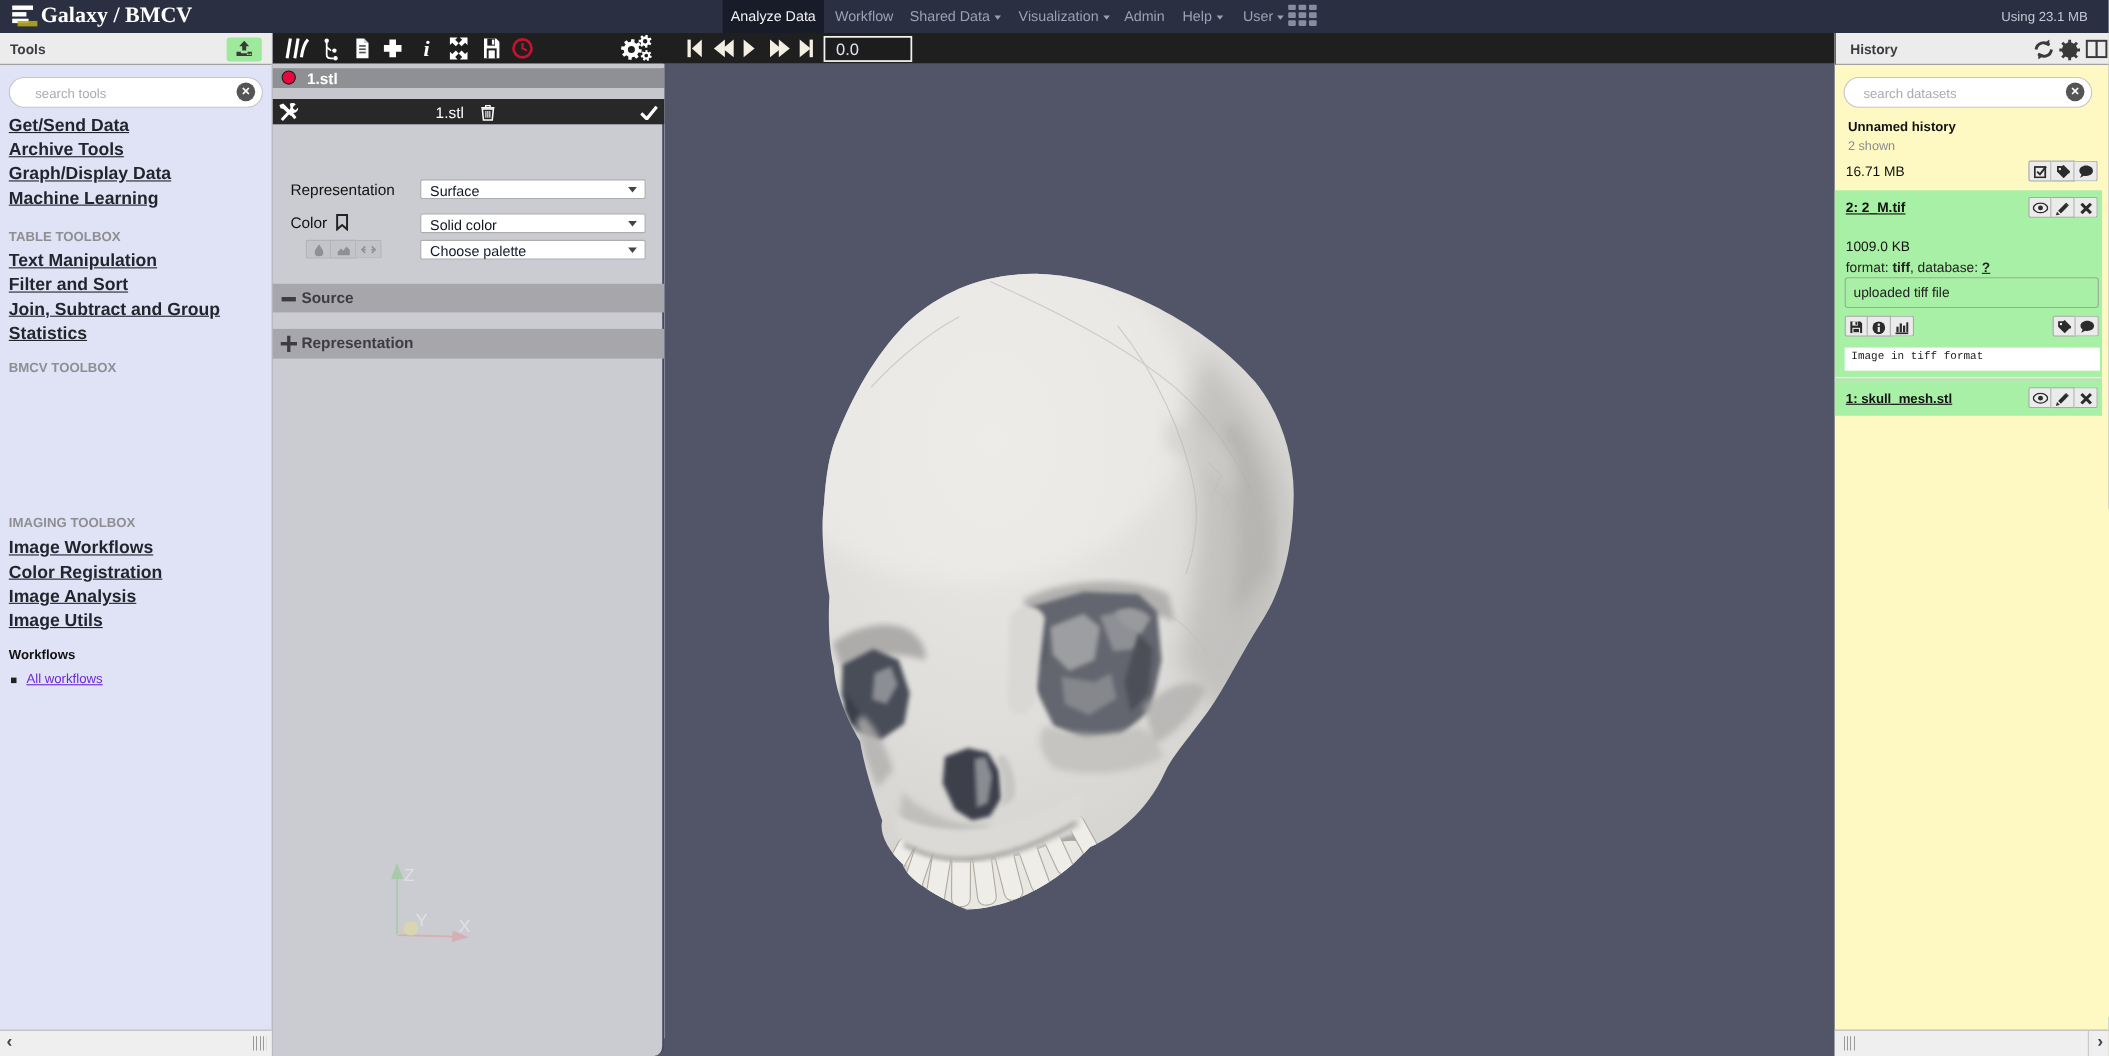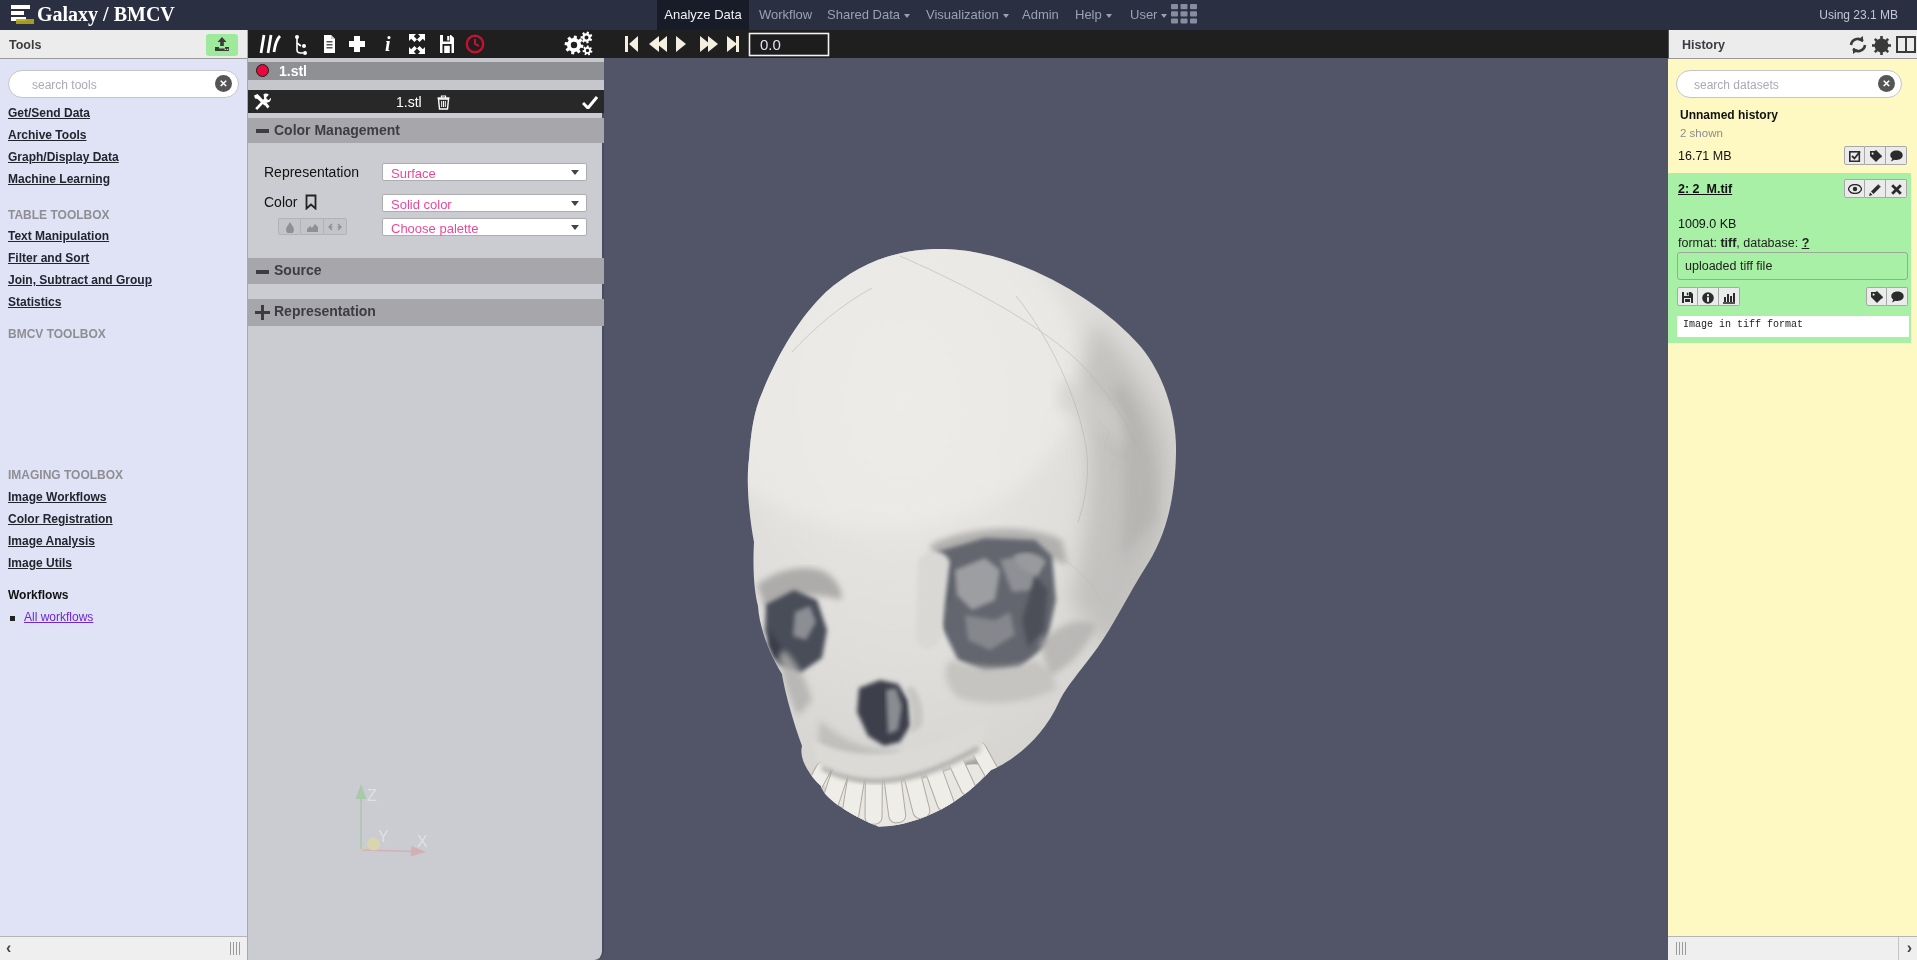--- a/index.html
+++ b/index.html
@@ -16,35 +16,35 @@
 
 
 #left { position:absolute; left:0; top:30px; width:248px; height:930px; background:#dfe3f5; border-right:1px solid #a8a8b0; }
 #left-h { position:absolute; left:0; top:0; width:247px; height:29px; background:#ececec; border-bottom:1px solid #9a9a9a; }
 #left-h .t { position:absolute; left:9px; top:8px; font-size:12.5px; font-weight:bold; color:#3b3b42; }
 #upbtn { position:absolute; left:206px; top:4px; width:32px; height:22px; background:#9ee99b; border-radius:3px; }
 #searchtools { position:absolute; left:8px; top:40px; width:231px; height:28px; background:#fff; border:1px solid #c4c4cc; border-radius:15px; }
 #searchtools .ph { position:absolute; left:23px; top:7px; color:#a9aab5; font-size:12px; }
 .clearbtn { position:absolute; width:17px; height:17px; border-radius:50%; background:#555; color:#fff; }
 .clearbtn:after { content:"✕"; position:absolute; left:0; top:0; width:17px; text-align:center; font-size:10px; font-weight:bold; line-height:17px; }
-.tlink { position:absolute; left:8px; font-size:12px; font-weight:bold; color:#23252e; text-decoration:underline; white-space:nowrap; }
+.tlink { position:absolute; left:8px; font-size:16px; font-weight:bold; color:#23252e; text-decoration:underline; white-space:nowrap; }
 .tsec { position:absolute; left:8px; font-size:12px; font-weight:bold; color:#8e8e93; white-space:nowrap; }
 #left-f { position:absolute; left:0; top:906px; width:247px; height:24px; background:#efefef; border-top:1px solid #b5b5b5; }
 .grip { position:absolute; top:5px; width:12px; height:13px; background:repeating-linear-gradient(90deg,#9a9a9a 0 1px,transparent 1px 3px); }
 .chev { font-size:16px; font-weight:bold; color:#444; }
 
 
 #toolbar { position:absolute; left:248px; top:30px; width:1420px; height:28px; background:#1f1f1f; }
 
 
 #props { position:absolute; left:248px; top:58px; width:356px; height:902px; background:#cbccd1; border-right:2px solid #474b5e; }
 .prow { position:absolute; left:0; width:356px; }
 .secband { background:#a6a6ab; }
 .secband .lbl { position:absolute; left:26px; top:6px; font-size:14px; font-weight:bold; color:#3c3c42; }
-.dd { position:absolute; background:#fff; border:1px solid #adadad; border-radius:2px; font-size:13px; color:#ec4899; }
+.dd { position:absolute; background:#fff; border:1px solid #adadad; border-radius:2px; font-size:13px; color:#0f172a; }
 .dd .txt { position:absolute; left:8px; top:2px; }
 .dd .ar { position:absolute; right:7px; top:6px; width:0; height:0; border-left:4px solid transparent; border-right:4px solid transparent; border-top:5px solid #444; }
 .plabel { position:absolute; font-size:14px; color:#111; }
 
 
 #view3d { position:absolute; left:604px; top:58px; width:1064px; height:902px; background:#515567; }
 
 
 #right { position:absolute; left:1668px; top:30px; width:249px; height:930px; background:#fef9c3; }
 #right-h { position:absolute; left:0; top:0; width:249px; height:29px; background:#ececec; border-bottom:1px solid #9a9a9a; border-left:1px solid #555; }
@@ -204,24 +204,20 @@
     <div style="position:absolute; left:148px; top:4px; font-size:14px; color:#fff;">1.stl</div>
     <svg width="13" height="15" viewBox="0 0 13 15" style="position:absolute; left:189px; top:5px;">
       <path d="M1.5 4 L11.5 4 L10.5 14 L2.5 14 Z" fill="none" stroke="#fff" stroke-width="1.4"></path>
       <path d="M0.5 3 L12.5 3" stroke="#fff" stroke-width="1.4"></path>
       <path d="M4.5 2.8 L4.5 1 L8.5 1 L8.5 2.8" stroke="#fff" stroke-width="1.2" fill="none"></path>
       <path d="M4.7 6 L4.7 12 M6.5 6 L6.5 12 M8.3 6 L8.3 12" stroke="#fff" stroke-width="1"></path>
     </svg>
     <svg width="16" height="13" viewBox="0 0 16 13" style="position:absolute; left:334px; top:6px;">
       <path d="M1 7 L6 12 L15 1" stroke="#fff" stroke-width="3" fill="none"></path>
     </svg>
-  </div>
-  <div class="prow secband" style="top:60px; height:25px;">
-    <div style="position:absolute; left:8px; top:11px; width:13px; height:3.5px; background:#3c3c42;"></div>
-    <div class="lbl" style="top:4px;">Color Management</div>
   </div>
   <div class="plabel" style="left:16px; top:106px;">Representation</div>
   <div class="dd" style="left:134px; top:105px; width:205px; height:18px;">
       <div class="txt">Surface</div>
       <div class="ar"></div>
     </div>
   <div class="plabel" style="left:16px; top:136px;">Color</div>
   <svg width="12" height="16" viewBox="0 0 12 16" style="position:absolute; left:57px; top:136px;">
     <path d="M1.5 1.5 L10.5 1.5 L10.5 14.5 L6 10.5 L1.5 14.5 Z" fill="none" stroke="#222" stroke-width="1.8"></path>
   </svg>
@@ -474,19 +470,45 @@
         </div>
       <div class="b">
           <svg width="13" height="12" viewBox="0 0 13 12" style="margin:3px auto 0;">
             <path d="M6.5 0.5 C10 0.5 12.7 2.6 12.7 5.2 C12.7 7.8 10 9.9 6.5 9.9 C5.8 9.9 5.1 9.8 4.5 9.7 L1 11.5 L2.3 8.6 C1 7.7 0.3 6.5 0.3 5.2 C0.3 2.6 3 0.5 6.5 0.5 Z" fill="#2b2b2b"></path>
           </svg>
         </div>
     </div>
     <div style="position:absolute; left:9px; top:143px; width:232px; height:21px; background:#fff;"></div>
     <div style="position:absolute; left:15px; top:146px; font-size:10px; font-family:'Liberation Mono', monospace; color:#222;">Image in tiff format</div>
   </div>
+  <div class="greencard" style="top:314px; height:34px; border-top:2px solid #c6d9c4;">
+    <div style="position:absolute; left:10px; top:9px; font-size:12px; font-weight:bold; color:#111; text-decoration:underline;">1: skull_mesh.stl</div>
+    <div class="hbtngroup" style="left:176px; top:6px;">
+      <div class="b">
+          <svg width="14" height="10" viewBox="0 0 14 10" style="margin:4px auto 0;">
+            <path d="M7 0.5 C10.5 0.5 13 3 13.7 5 C13 7 10.5 9.5 7 9.5 C3.5 9.5 1 7 0.3 5 C1 3 3.5 0.5 7 0.5 Z" fill="none" stroke="#2b2b2b" stroke-width="1.4"></path>
+            <circle cx="7" cy="5" r="2.2" fill="#2b2b2b"></circle>
+          </svg>
+        </div>
+      <div class="b">
+          <svg width="12" height="12" viewBox="0 0 12 12" style="margin:3.5px auto 0;">
+            <path d="M0 12 L1 8.5 L3.5 11 Z" fill="#2b2b2b"></path>
+            <path d="M2 7.5 L8.5 1 L11 3.5 L4.5 10 Z" fill="#2b2b2b"></path>
+            <path d="M9.3 0.2 L11.8 2.7 L11 3.5 L8.5 1 Z" fill="#2b2b2b"></path>
+          </svg>
+        </div>
+      <div class="b">
+          <svg width="11" height="11" viewBox="0 0 11 11" style="margin:4px auto 0;">
+            <g stroke="#2b2b2b" stroke-width="2.8">
+              <path d="M1.2 1.2 L9.8 9.8"></path>
+              <path d="M9.8 1.2 L1.2 9.8"></path>
+            </g>
+          </svg>
+        </div>
+    </div>
+  </div>
 
   <div id="right-f">
     <div class="grip" style="left:8px;"></div>
     <div style="position:absolute; right:18px; top:0; width:1px; height:23px; background:#c5c5c5;"></div>
     <div class="chev" style="position:absolute; right:5px; top:2px;">›</div>
   </div>
 </div>
 
 </body></html>

